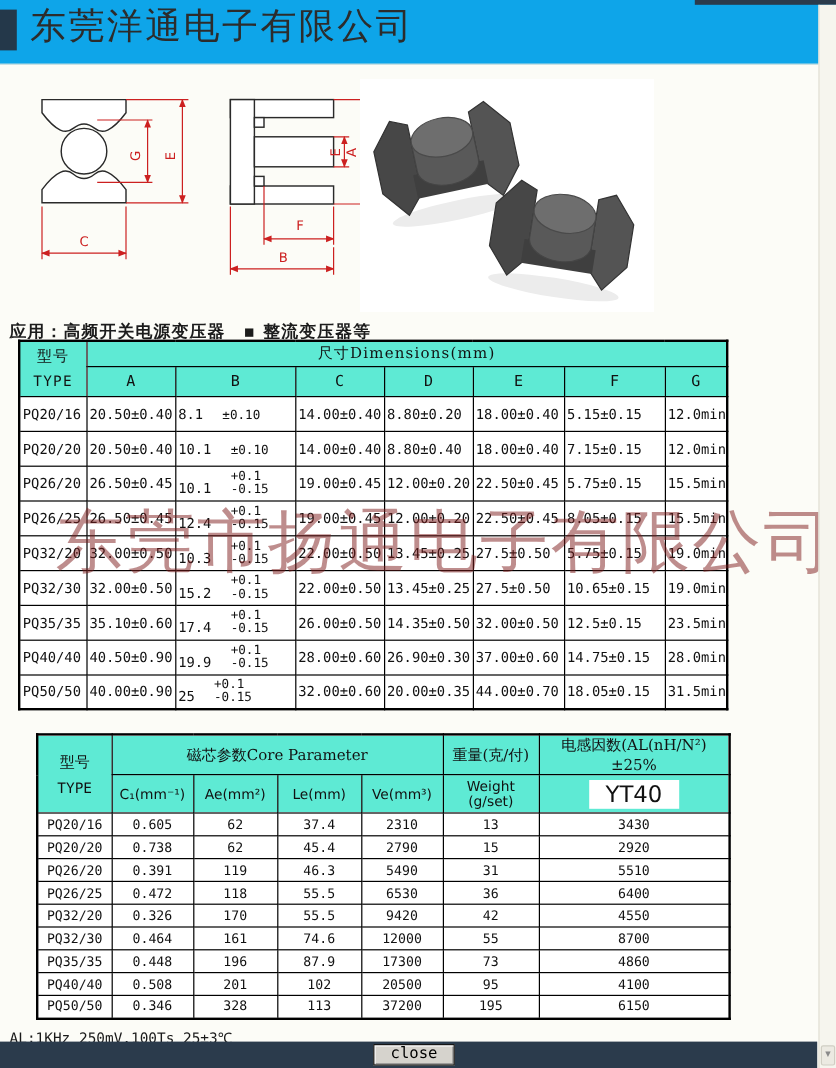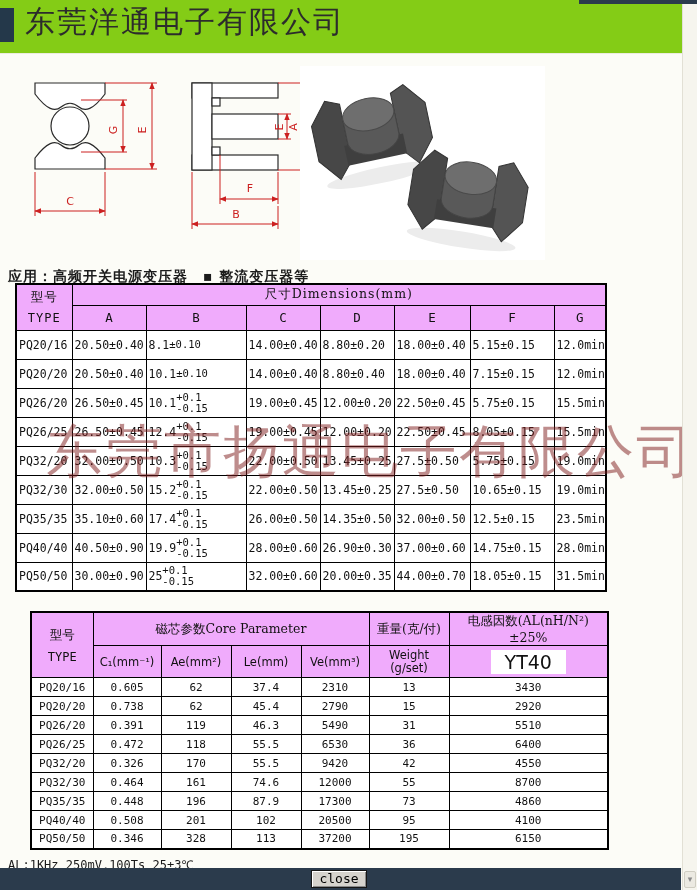--- a/index.html
+++ b/index.html
@@ -4,53 +4,53 @@
 <style>
   * { margin:0; padding:0; box-sizing:border-box; }
   html,body { width:697px; height:890px; }
   body {
     position:relative; overflow:hidden;
     background:#fcfcf7;
     font-family:"DejaVu Serif", serif;
   }
   
   .titlebar { position:absolute; left:0; top:0; width:697px; height:54px;
-              background:#84cc16; border-bottom:1px solid #ecece0; }
+              background:#0ea5e9; border-bottom:1px solid #ecece0; }
   .navy-block { position:absolute; left:0; top:8px; width:14px; height:34px; background:#24384a; }
   .page-title { position:absolute; left:25px; top:2px; font-size:30px; color:#2c2c2c;
                 letter-spacing:2px; white-space:nowrap; }
   .top-strip { position:absolute; right:0; top:0; width:118px; height:4px; background:#2b3b4c; }
 
   
   .front-view { position:absolute; left:33px; top:80px; }
   .side-view  { position:absolute; left:190px; top:80px; }
   .photo      { position:absolute; left:300px; top:66px; background:#fff; }
   .dwg { stroke:#2a2a2a; stroke-width:1.2; fill:#fff; }
   .dim { stroke:#cc2020; stroke-width:1; fill:none; }
   .dimtxt { fill:#cc2020; font-family:"DejaVu Sans", sans-serif; font-size:11px; }
 
   
   .app-note { position:absolute; left:8px; top:268px; font-size:14px; font-weight:bold;
               color:#1c1c1c; letter-spacing:1px; }
 
   
   table { border-collapse:collapse; table-layout:fixed; background:#fff; }
   th, td { border:1px solid #000; overflow:hidden; }
-  thead th { background:#f0abfc; font-weight:normal; color:#111; }
+  thead th { background:#5eead4; font-weight:normal; color:#111; }
 
   .t1 { position:absolute; left:15px; top:283px; width:590px; border:2px solid #000; }
   .t1 thead tr.hr1 th { height:21px; font-size:12.5px; letter-spacing:1px; }
   .t1 thead tr.hr2 th { height:25px; font-size:12.5px;
                         font-family:"DejaVu Sans Mono", monospace; }
   .t1 .typeh { font-size:13px; }
   .t1 .typeh .en { font-family:"DejaVu Sans Mono", monospace; font-size:12px; margin-top:5px; }
   .t1 td { height:29px; padding:0 2px; font-family:"DejaVu Sans Mono", monospace;
            font-size:11.5px; color:#111; text-align:left; }
   .t1 td.c7 { text-align:center; }
-  .tolwrap { display:flex; align-items:center; }
+  .tolwrap { display:flex; align-items:flex-end; gap:16px; }
   .tolwrap .tt { font-size:10.5px; line-height:11px; }
 
   .t2 { position:absolute; left:30px; top:611px; width:577px; border:2px solid #000; }
   .t2 thead tr.hr1 th { height:20px; font-size:12.5px; }
   .t2 thead tr.hr2 th { height:32px; font-size:11.5px;
                         font-family:"DejaVu Sans", sans-serif; }
   .t2 .typeh { font-size:13px; }
   .t2 .typeh .en { font-family:"DejaVu Sans Mono", monospace; font-size:12px; margin-top:6px; }
   .t2 td { height:19px; font-family:"DejaVu Sans Mono", monospace; font-size:11px;
            color:#111; text-align:center; }
@@ -59,21 +59,21 @@
           font-family:"DejaVu Sans", sans-serif; font-size:19px; }
 
   
   .watermark { position:absolute; left:46px; top:414px; font-size:57px; color:#7f1d1d;
                opacity:.5; white-space:nowrap; letter-spacing:2px; pointer-events:none; }
 
   
   .al-note { position:absolute; left:8px; top:841px;
              font-family:"DejaVu Sans Mono", monospace; font-size:12px; color:#1a1a1a;margin-top:15px; }
   .bottom-bar { position:absolute; left:0; top:868px; width:681px; height:22px; background:#2b3b4c; }
-  .close-btn { position:absolute; left:311px; top:870px; width:56px; height:18px;
+  .close-btn { position:absolute; left:311px; top:870px; width:68px; height:18px;
                background:#d6d3cd; border:1px solid #161616;
                box-shadow: inset 1px 1px 0 #ffffff, inset -1px -1px 0 #8a8a8a;
                font-family:"DejaVu Sans Mono", monospace; font-size:13px; line-height:14px;
                color:#000; cursor:pointer; }
 
   
   .scrollbar { position:absolute; left:682px; top:4px; width:15px; height:886px;
                background:#f6f5ee; border-left:1px solid #e2e0d5; }
   .scroll-down { position:absolute; left:1px; bottom:2px; width:12px; height:17px;
                  background:#eceae2; border:1px solid #d0cec3; border-radius:2px;
@@ -341,21 +341,21 @@
           </div>
         </td>
         <td class="c3">28.00±0.60</td>
         <td class="c4">26.90±0.30</td>
         <td class="c5">37.00±0.60</td>
         <td class="c6">14.75±0.15</td>
         <td class="c7">28.0min</td>
       </tr>
       <tr>
         <td class="c0">PQ50/50</td>
-        <td class="c1">30.00±0.90</td>
+        <td class="c1">40.00±0.90</td>
         <td class="c2">
           <div class="tolwrap">
             <span class="tv">25</span>
             <span class="tt">
               <div>+0.1</div>
               <div>-0.15</div>
             </span>
           </div>
         </td>
         <td class="c3">32.00±0.60</td>

